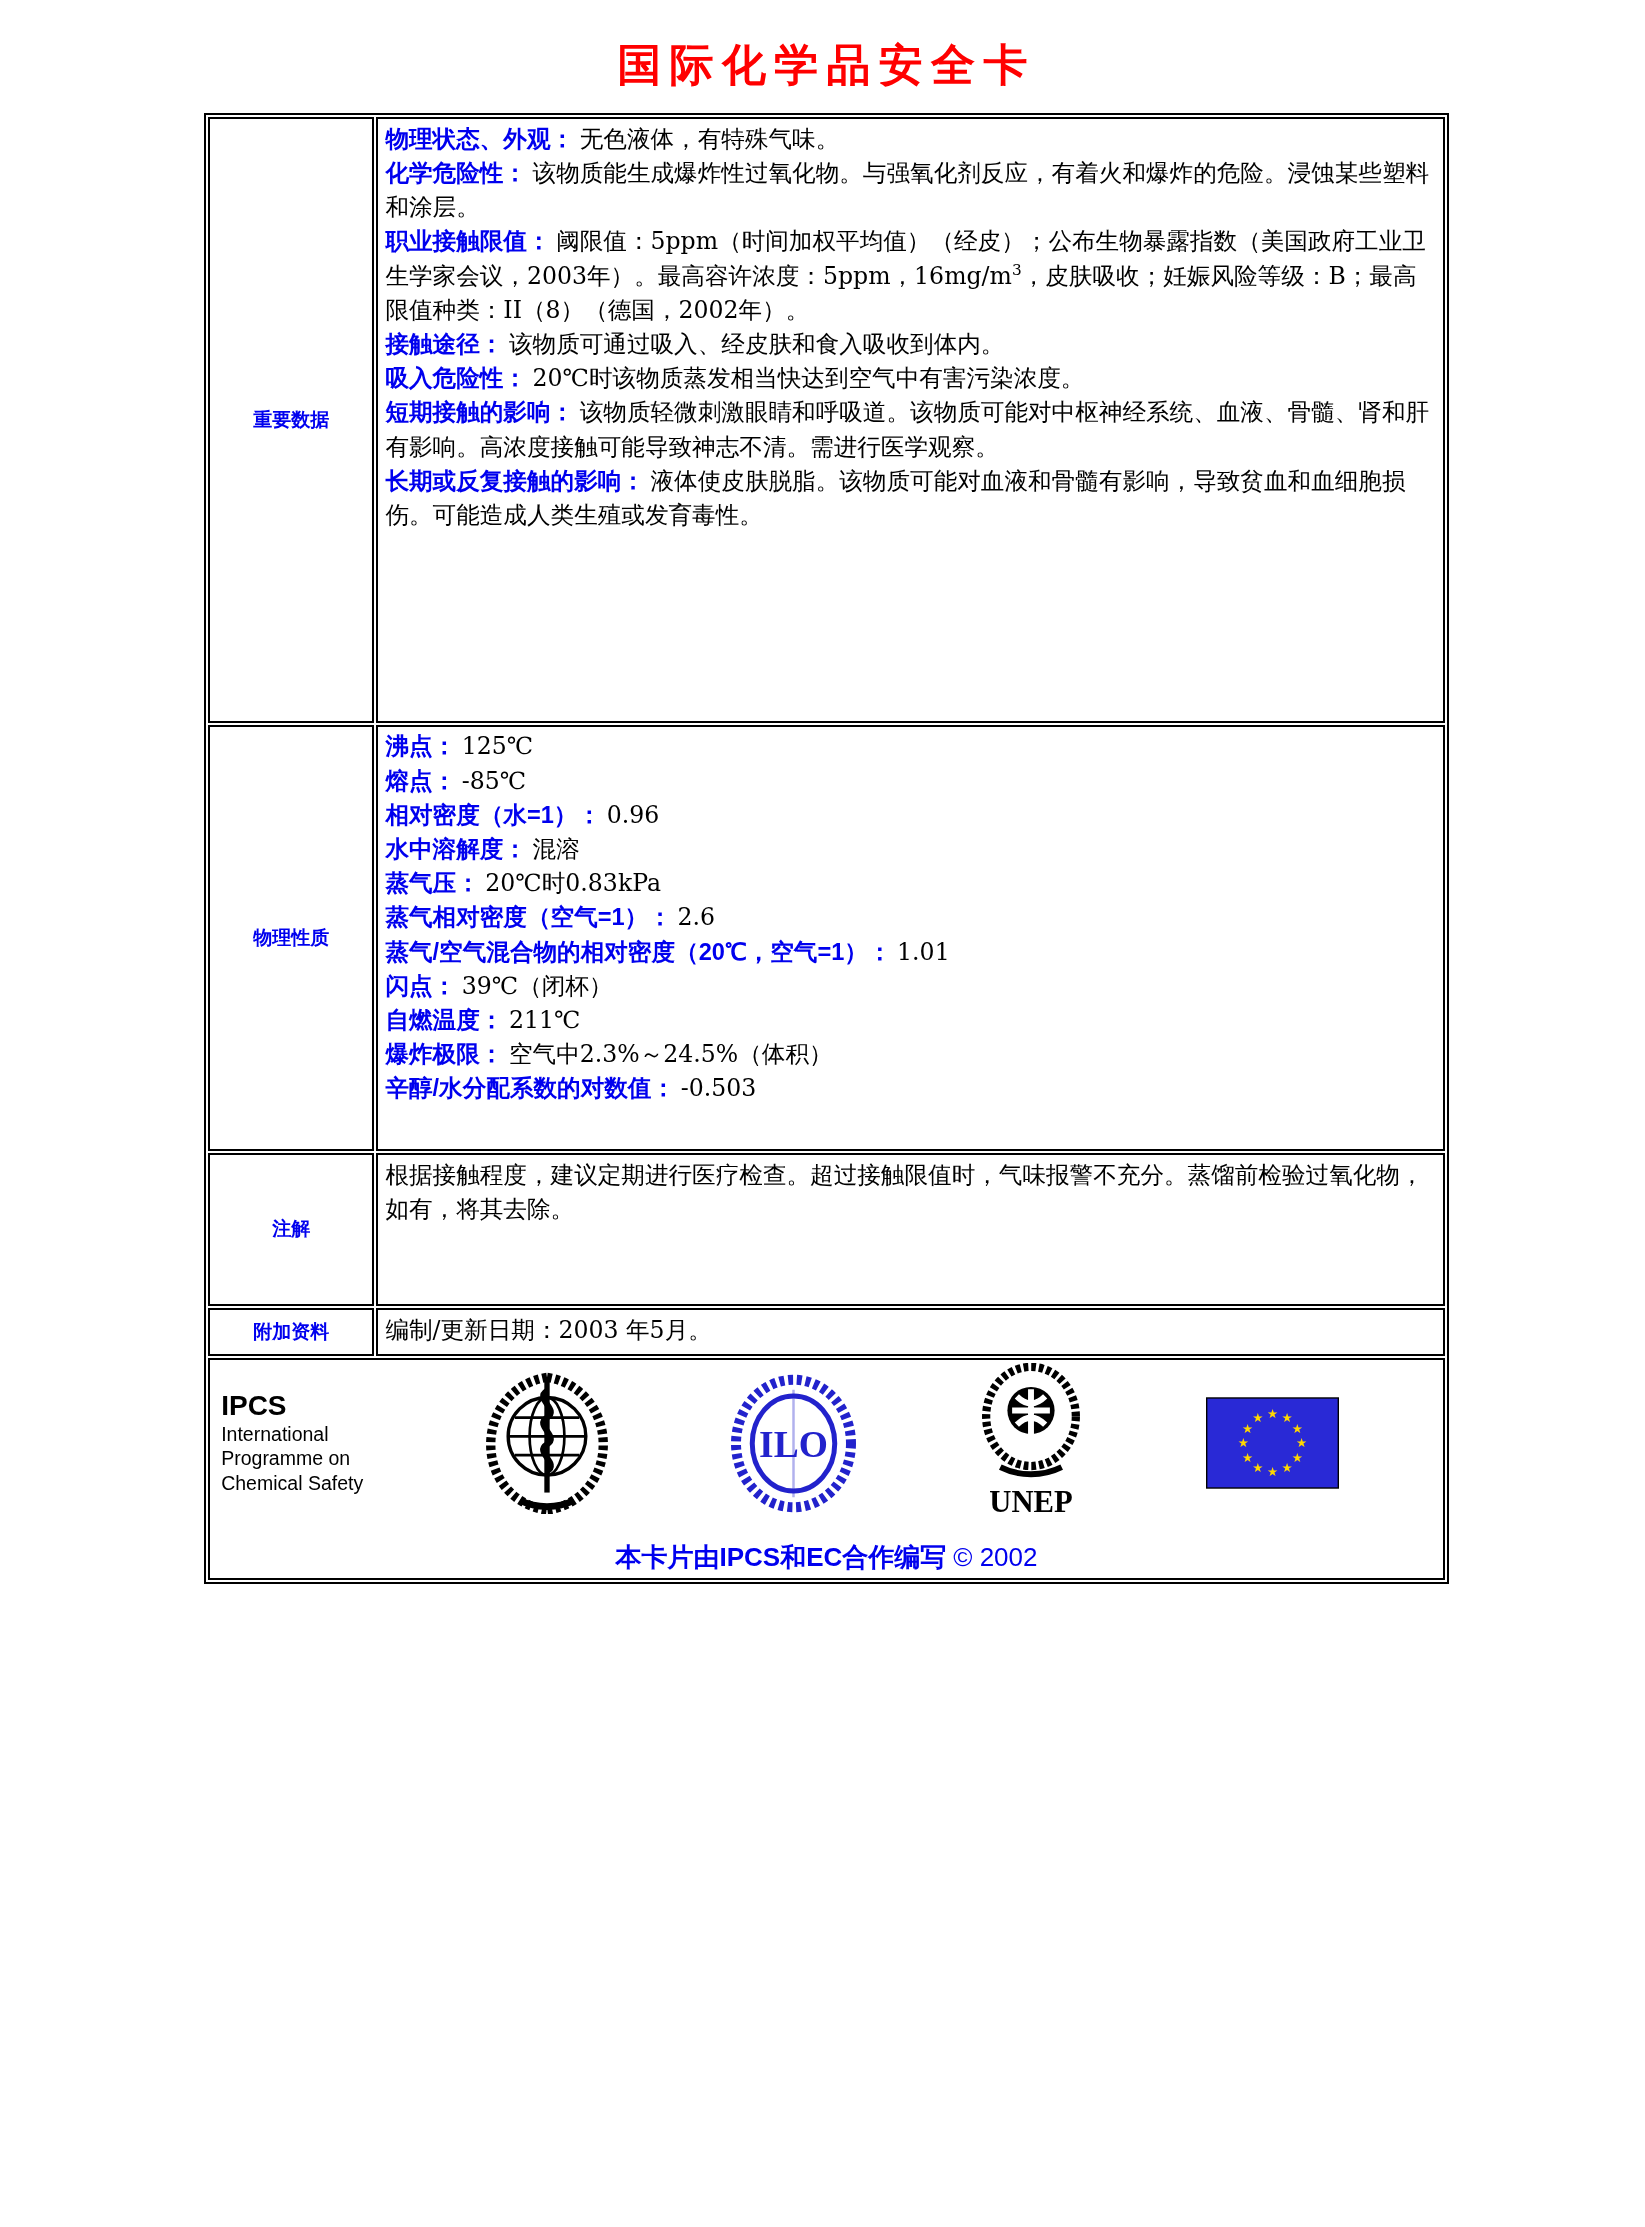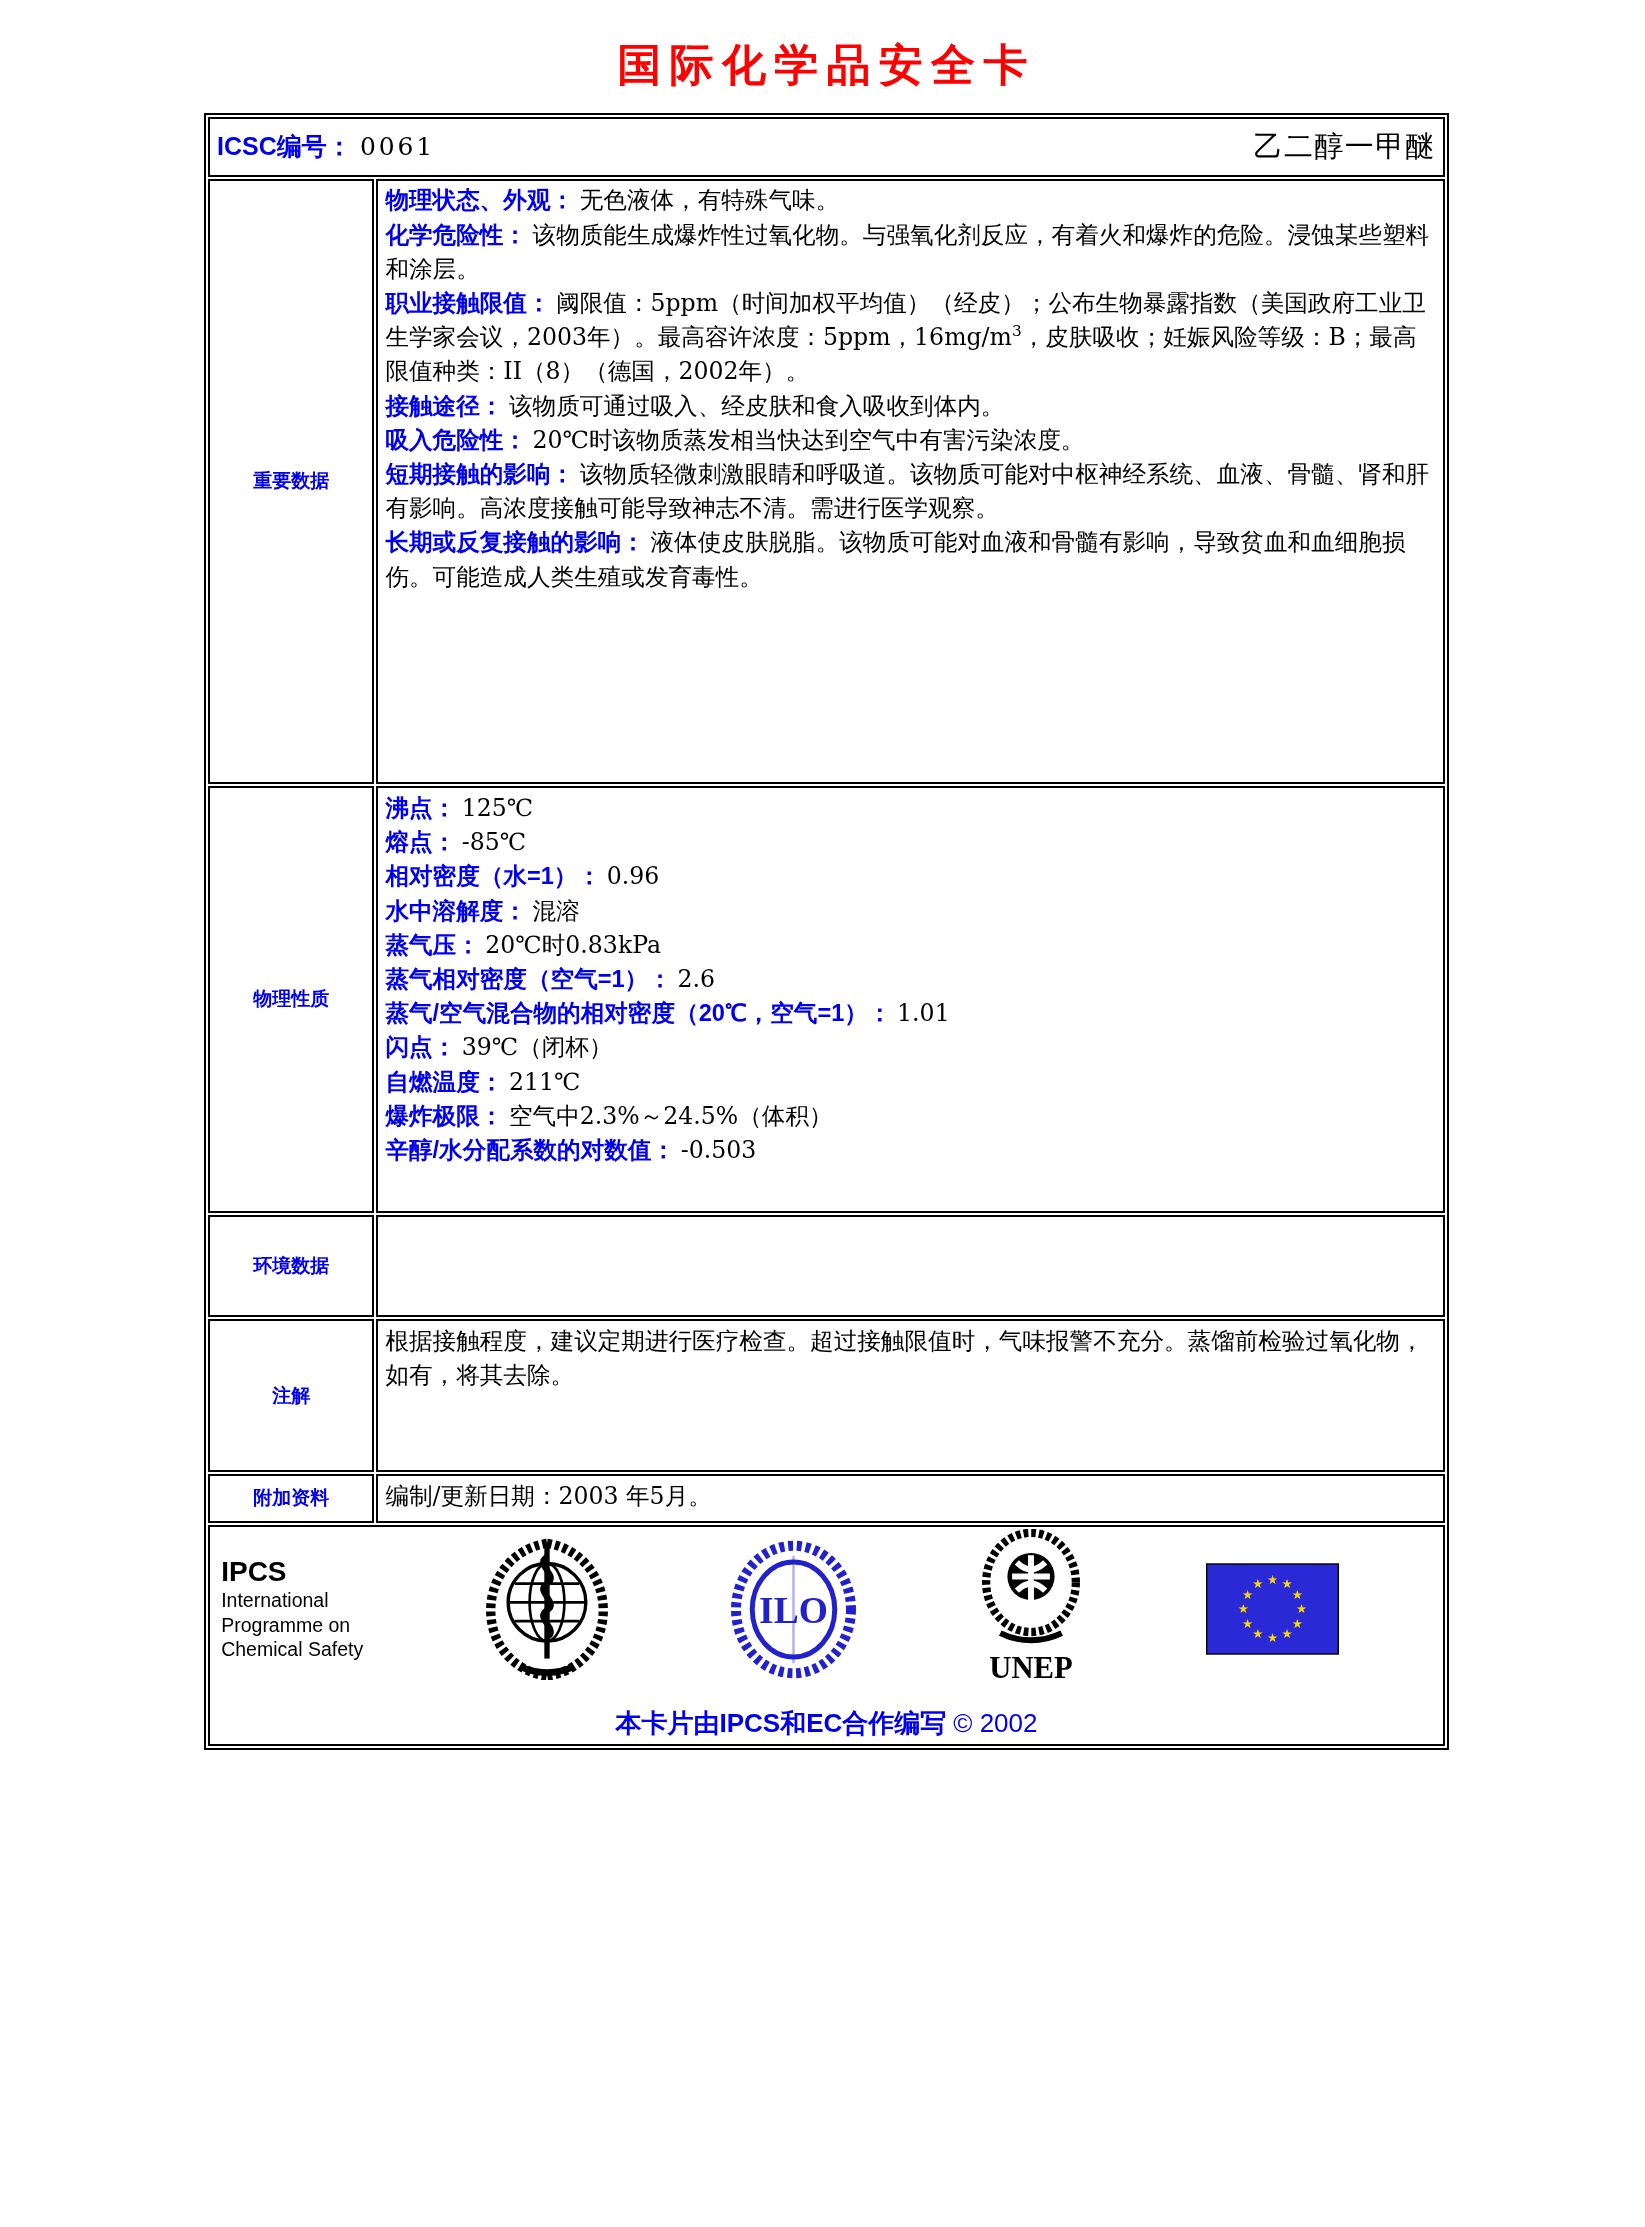--- a/index.html
+++ b/index.html
@@ -43,30 +43,20 @@
   .logo{display:block;}
 </style>
 </head>
 <body>
 
 <div class="page-title">国际化学品安全卡</div>
 
 <table class="card">
 
   <tbody>
-      <tr class="r-header">
-    <td colspan="2">
-      <div class="hdr-wrap">
-        <div class="hdr-left">
-          <span class="blbl">ICSC编号：</span><span class="num">0061</span>
-        </div>
-        <div class="hdr-right">乙二醇一甲醚</div>
-      </div>
-    </td>
-  </tr>
 
   <tr class="r-important">
     <td class="lblcell">重要数据</td>
     <td>
       <div class="content inner">
         <div class="para">
           <span class="blbl">物理状态、外观：</span><span class="btxt">无色液体，有特殊气味。</span>
         </div>
         <div class="para">
           <span class="blbl">化学危险性：</span><span class="btxt">该物质能生成爆炸性过氧化物。与强氧化剂反应，有着火和爆炸的危险。浸蚀某些塑料和涂层。</span>
@@ -102,26 +92,20 @@
         <div class="para"><span class="blbl">蒸气相对密度（空气=1）：</span><span class="btxt">2.6</span></div>
         <div class="para"><span class="blbl">蒸气/空气混合物的相对密度（20℃，空气=1）：</span><span class="btxt">1.01</span></div>
         <div class="para"><span class="blbl">闪点：</span><span class="btxt">39℃（闭杯）</span></div>
         <div class="para"><span class="blbl">自燃温度：</span><span class="btxt">211℃</span></div>
         <div class="para"><span class="blbl">爆炸极限：</span><span class="btxt">空气中2.3%～24.5%（体积）</span></div>
         <div class="para"><span class="blbl">辛醇/水分配系数的对数值：</span><span class="btxt">-0.503</span></div>
       </div>
     </td>
   </tr>
 
-  <tr class="r-env">
-    <td class="lblcell">环境数据</td>
-    <td>
-      <div class="content inner"></div>
-    </td>
-  </tr>
 
   <tr class="r-notes">
     <td class="lblcell">注解</td>
     <td>
       <div class="content inner">根据接触程度，建议定期进行医疗检查。超过接触限值时，气味报警不充分。蒸馏前检验过氧化物，如有，将其去除。</div>
     </td>
   </tr>
 
   <tr class="r-add">
     <td class="lblcell">附加资料</td>

